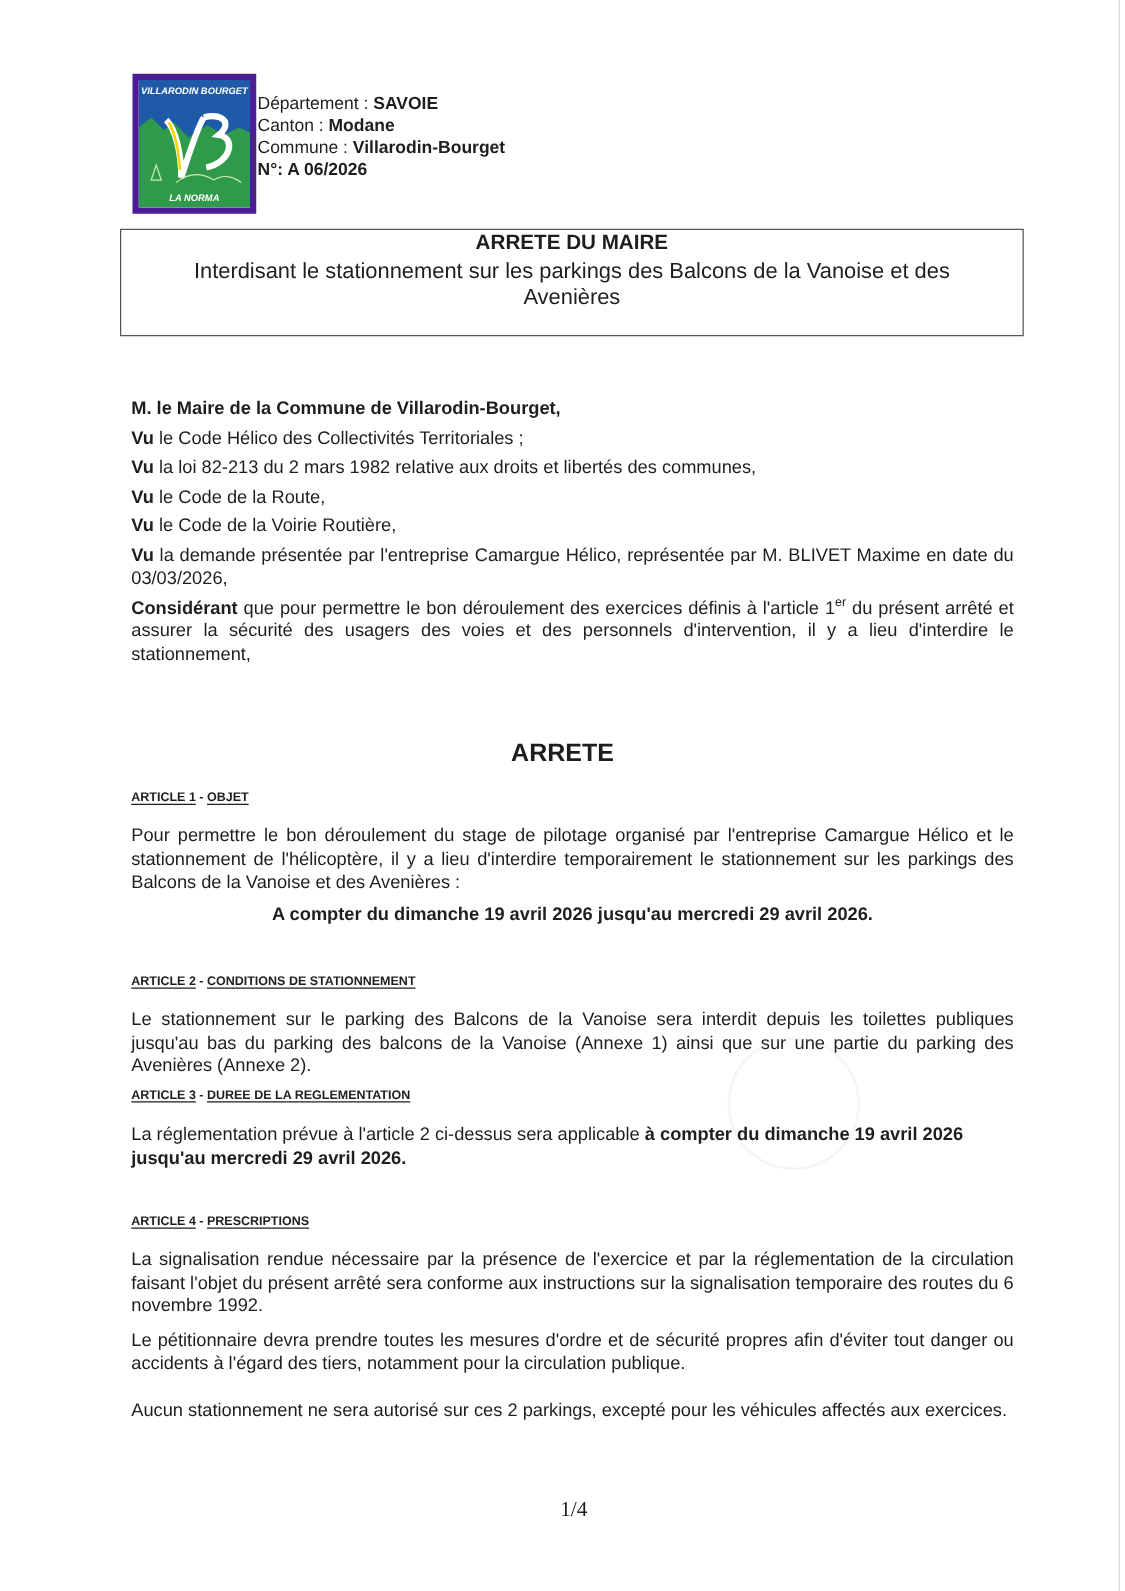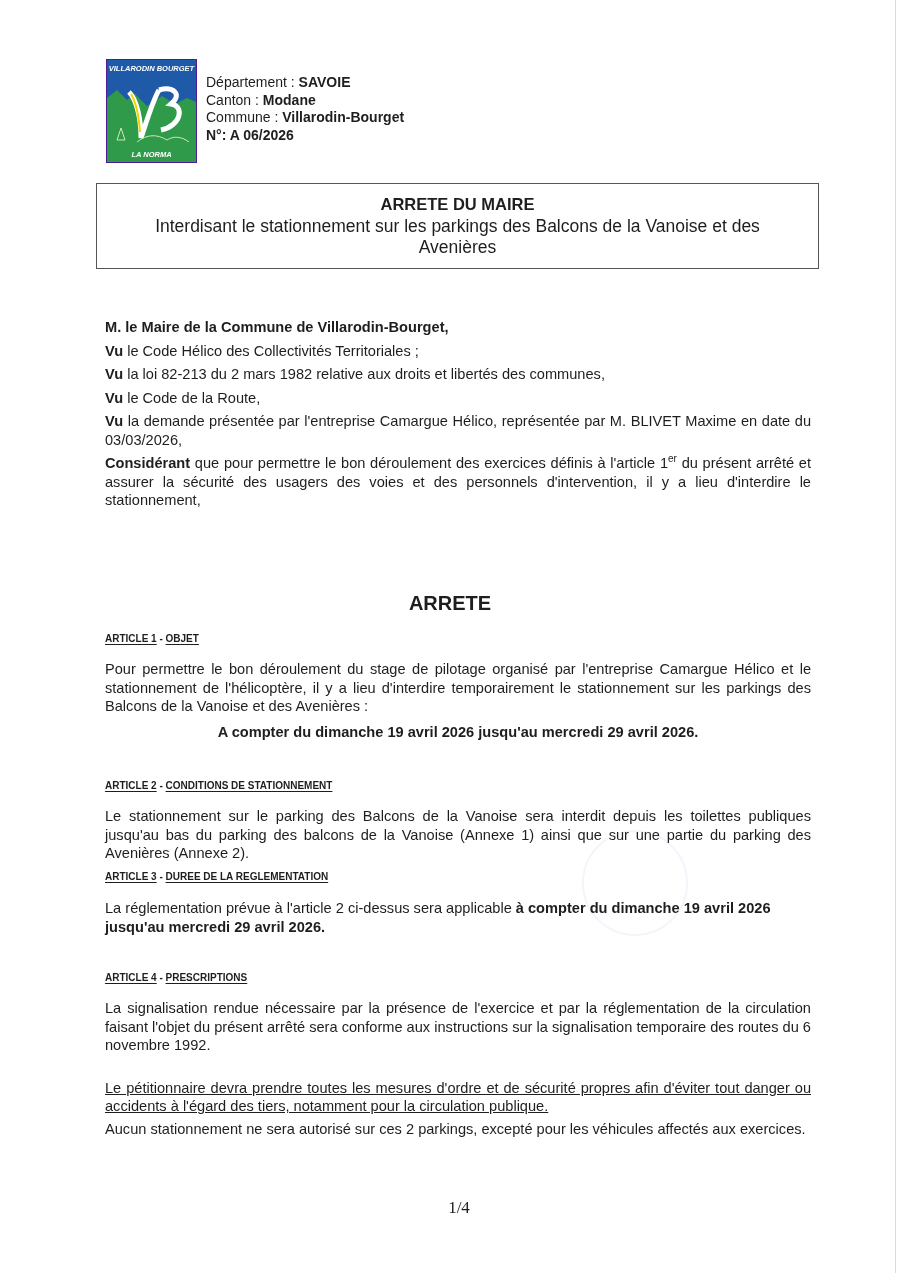--- a/index.html
+++ b/index.html
@@ -3,29 +3,29 @@
 <meta charset="utf-8">
 <style>
   html, body { margin: 0; padding: 0; }
   body {
     width: 900px; height: 1273px; background: #ffffff; position: relative; overflow: hidden;
     font-family: "Liberation Sans", sans-serif; color: #1e1e1e;
   }
   .edge-line { position: absolute; left: 895px; top: 0; width: 1px; height: 1273px; background: #d6dbe0; }
   .logo {
     position: absolute; left: 106px; top: 59px; width: 89px; height: 102px; overflow: hidden;
-    border: 1px solid #4c1d95;
+    border: 5px solid #4c1d95;
   }
   .logo svg { display: block; }
   .header-info { position: absolute; left: 206px; top: 74px; font-size: 14px; line-height: 17.5px; }
   .header-info b { font-weight: bold; }
   .title-box {
     position: absolute; left: 96px; top: 183px; width: 723px; height: 86px;
     border: 1px solid #555; box-sizing: border-box; text-align: center;
-    font-size: 17.5px; line-height: 21.5px; padding-top: 10px;
+    font-size: 17.5px; line-height: 21.5px; 
   }
   .title-box .t1 { font-weight: bold; font-size: 16.5px; }
   .body-text { position: absolute; left: 105px; width: 706px; font-size: 14.6px; line-height: 18.5px; }
   .p { margin: 0; text-align: justify; }
   .lb { text-align: left; }
   .bold { font-weight: bold; }
   .heading-center { position: absolute; left: 0; width: 900px; text-align: center; font-weight: bold; font-size: 20px; }
   .art-title { position: absolute; left: 105px; font-weight: bold; font-size: 10px; }
   .art-title u { text-decoration: underline; text-underline-offset: 2px; }
   .centered-bold { position: absolute; left: 105px; width: 706px; text-align: center; font-weight: bold; font-size: 14.6px; }
@@ -74,20 +74,21 @@
   <div class="t1">ARRETE DU MAIRE</div>
   <div>Interdisant le stationnement sur les parkings des Balcons de la Vanoise et des</div>
   <div>Avenières</div>
 </div>
 
 <div class="body-text" style="top:318px;">
   <p class="p bold lb" style="margin-bottom:5px;">M. le Maire de la Commune de Villarodin-Bourget,</p>
   <p class="p lb" style="margin-bottom:5px;"><span class="bold">Vu</span><span> le Code Hélico des Collectivités Territoriales ;</span></p>
   <p class="p lb" style="margin-bottom:5px;"><span class="bold">Vu</span><span> la loi 82-213 du 2 mars 1982 relative aux droits et libertés des communes,</span></p>
   <p class="p lb" style="margin-bottom:5px;"><span class="bold">Vu</span><span> le Code de la Route,</span></p>
+  <p class="p lb" style="margin-bottom:5px;"><span class="bold">Vu</span><span> le Code de la Voirie Routière,</span></p>
   <p class="p" style="margin-bottom:5px;"><span class="bold">Vu</span><span> la demande présentée par l'entreprise Camargue Hélico, représentée par M. BLIVET Maxime en date du 03/03/2026,</span></p>
   <p class="p"><span class="bold">Considérant</span><span> que pour permettre le bon déroulement des exercices définis à l'article 1</span><sup>er</sup><span> du présent arrêté et assurer la sécurité des usagers des voies et des personnels d'intervention, il y a lieu d'interdire le stationnement,</span></p>
 </div>
 
 <div class="heading-center" style="top:592px;">ARRETE</div>
 
 <div class="art-title" style="top:633px;">
   <u>ARTICLE 1</u><span> - </span><u>OBJET</u>
 </div>
 <div class="body-text" style="top:660px;">
@@ -108,18 +109,18 @@
   <u>ARTICLE 3</u><span> - </span><u>DUREE DE LA REGLEMENTATION</u>
 </div>
 <div class="body-text" style="top:899px;">
   <p class="p lb"><span>La réglementation prévue à l'article 2 ci-dessus sera applicable </span><span class="bold">à compter du dimanche 19 avril 2026 jusqu'au mercredi 29 avril 2026.</span></p>
 </div>
 
 <div class="art-title" style="top:972px;">
   <u>ARTICLE 4</u><span> - </span><u>PRESCRIPTIONS</u>
 </div>
 <div class="body-text" style="top:999px;">
-  <p class="p" style="margin-bottom:24px;">La signalisation rendue nécessaire par la présence de l'exercice et par la réglementation de la circulation faisant l'objet du présent arrêté sera conforme aux instructions sur la signalisation temporaire des routes du 6 novembre 1992.</p>
-  <p class="p" style="margin-bottom:4px;text-decoration:underline;">Le pétitionnaire devra prendre toutes les mesures d'ordre et de sécurité propres afin d'éviter tout danger ou accidents à l'égard des tiers, notamment pour la circulation publique.</p>
+  <p class="p" style="margin-bottom:9px;">La signalisation rendue nécessaire par la présence de l'exercice et par la réglementation de la circulation faisant l'objet du présent arrêté sera conforme aux instructions sur la signalisation temporaire des routes du 6 novembre 1992.</p>
+  <p class="p" style="margin-bottom:19px;">Le pétitionnaire devra prendre toutes les mesures d'ordre et de sécurité propres afin d'éviter tout danger ou accidents à l'égard des tiers, notamment pour la circulation publique.</p>
   <p class="p">Aucun stationnement ne sera autorisé sur ces 2 parkings, excepté pour les véhicules affectés aux exercices.</p>
 </div>
 
 <div class="page-num">1/4</div>
 
 </body></html>

